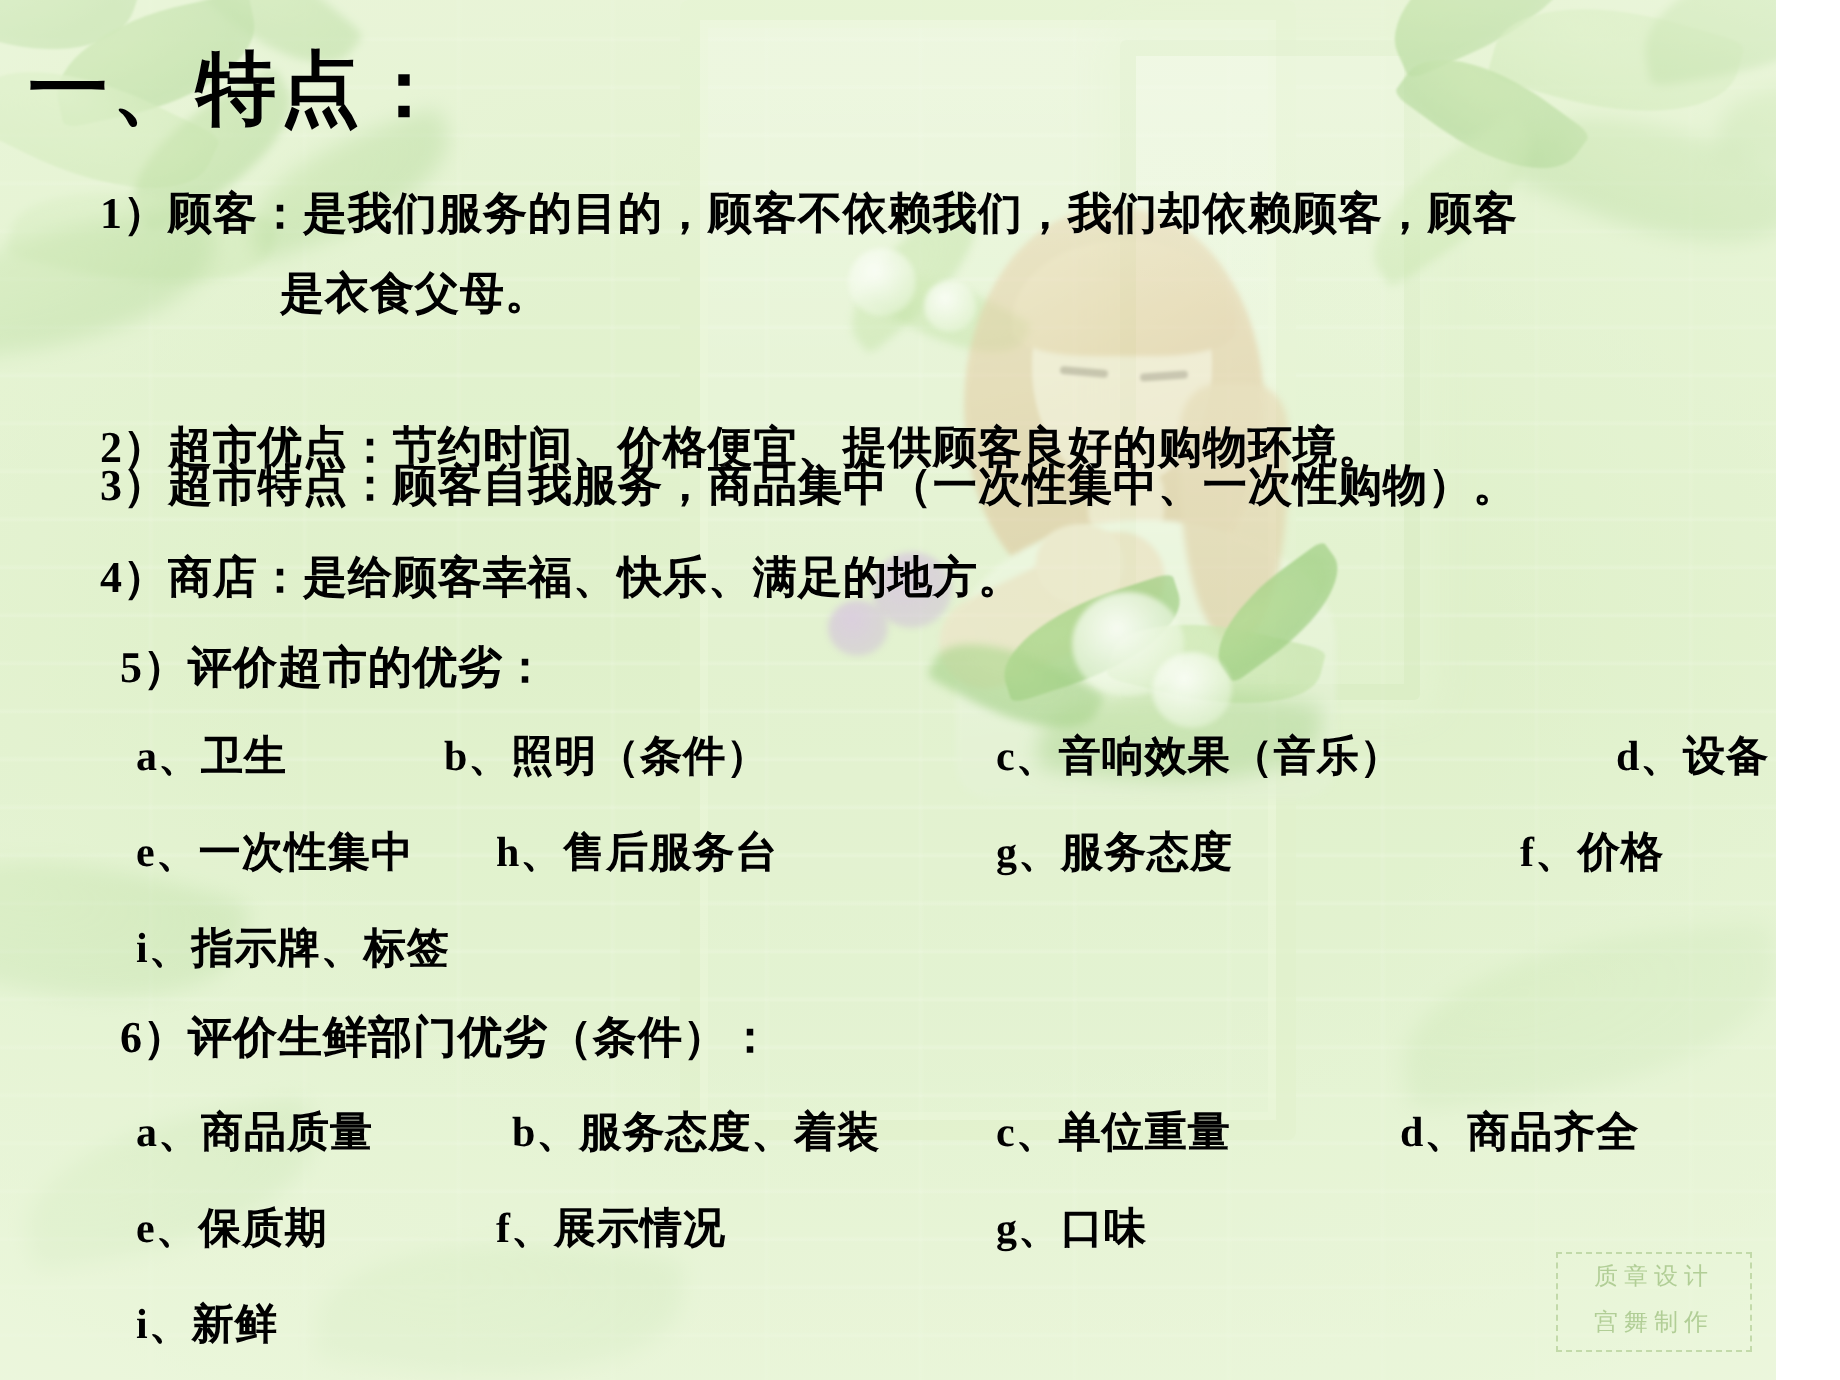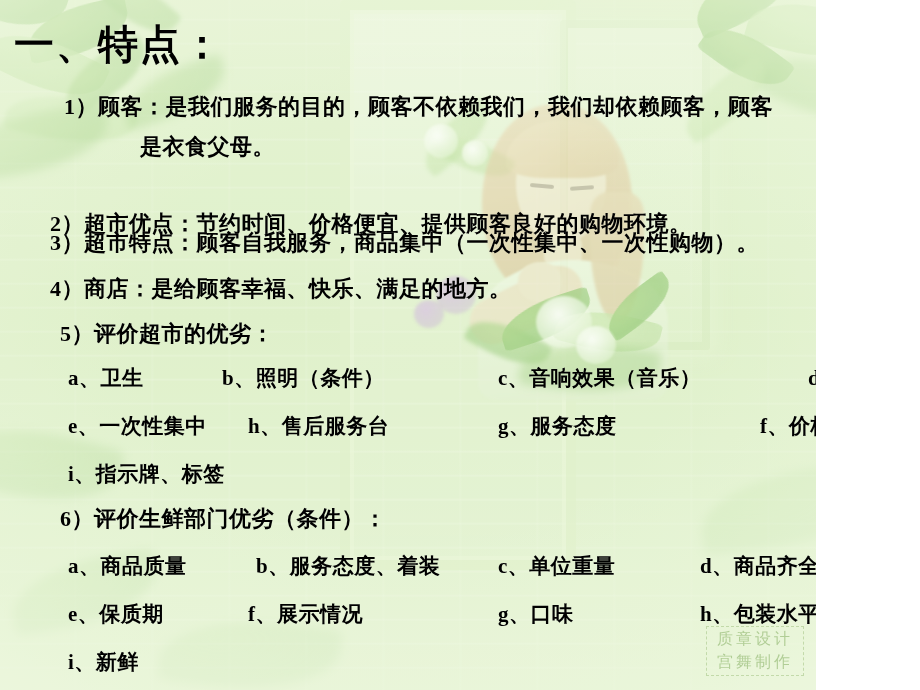--- a/index.html
+++ b/index.html
@@ -8,21 +8,21 @@
     padding: 0;
     background: #ffffff;
   }
 
   body {
     font-family: "Liberation Serif", "DejaVu Serif", serif;
   }
 
   #slide {
     position: relative;
-    width: 816px;
+    width: 888px;
     height: 690px;
     overflow: hidden;
     background: #d9ecbf;
     user-select: none;
   }
 
   
 
   .bg-layer {
     position: absolute;
@@ -156,21 +156,21 @@
   }
 
   .watermark {
     position: absolute;
     right: 12px;
     bottom: 14px;
     width: 96px;
     height: 48px;
     border: 1px dashed rgba(150,186,116,.55);
     color: rgba(140,180,105,.70);
-    font-size: 16px;
+    font-size: 12px;
     font-family: "Liberation Serif", "DejaVu Serif", serif;
     line-height: 23px;
     text-align: center;
     letter-spacing: 3px;
     opacity: .85;
   }
 </style>
 </head>
 <body>
 
@@ -263,21 +263,21 @@
     <div class="leaf vsoft" style="left:10px;  top:560px; width:150px; height:64px; transform:rotate(-10deg); opacity:.28;"></div>
     <div class="leaf vsoft" style="left:160px; top:620px; width:180px; height:70px; transform:rotate(6deg); opacity:.22;"></div>
     <div class="leaf vsoft" style="left:700px; top:470px; width:190px; height:76px; transform:rotate(-6deg); opacity:.22;"></div>
   </div>
 
   <div class="bg-layer" id="bg-vignette"></div>
   <div class="bg-layer" id="bg-whiten"></div>
 
   <div class="txt" id="title">一、特点：</div>
 
-  <div class="txt line" style="left:64px; top:92px;">
+  <div class="txt line" style="left:50px; top:92px;">
     <span>1）</span><span>顾客：是我们服务的目的，顾客不依赖我们，我们却依赖顾客，顾客</span>
   </div>
 
   <div class="txt line" style="left:140px; top:132px;">
     <span>是衣食父母。</span>
   </div>
 
   <div class="txt line" style="left:50px; top:180px;margin-top:29px;">
     <span>2）</span><span>超市优点：节约时间、价格便宜、提供顾客良好的购物环境。</span>
   </div>
@@ -311,21 +311,20 @@
   </div>
 
   <div class="txt sub" style="left:68px;  top:552px;">a、商品质量</div>
   <div class="txt sub" style="left:256px; top:552px;">b、服务态度、着装</div>
   <div class="txt sub" style="left:498px; top:552px;">c、单位重量</div>
   <div class="txt sub" style="left:700px; top:552px;">d、商品齐全</div>
 
   <div class="txt sub" style="left:68px;  top:600px;">e、保质期</div>
   <div class="txt sub" style="left:248px; top:600px;">f、展示情况</div>
   <div class="txt sub" style="left:498px; top:600px;">g、口味</div>
-  <div class="txt sub" style="left:700px; top:600px;">h、包装水平</div>
 
   <div class="txt sub" style="left:68px;  top:648px;">i、新鲜</div>
 
   <div class="watermark">
     <div>质章设计</div>
     <div>宫舞制作</div>
   </div>
 
 </div>
 

